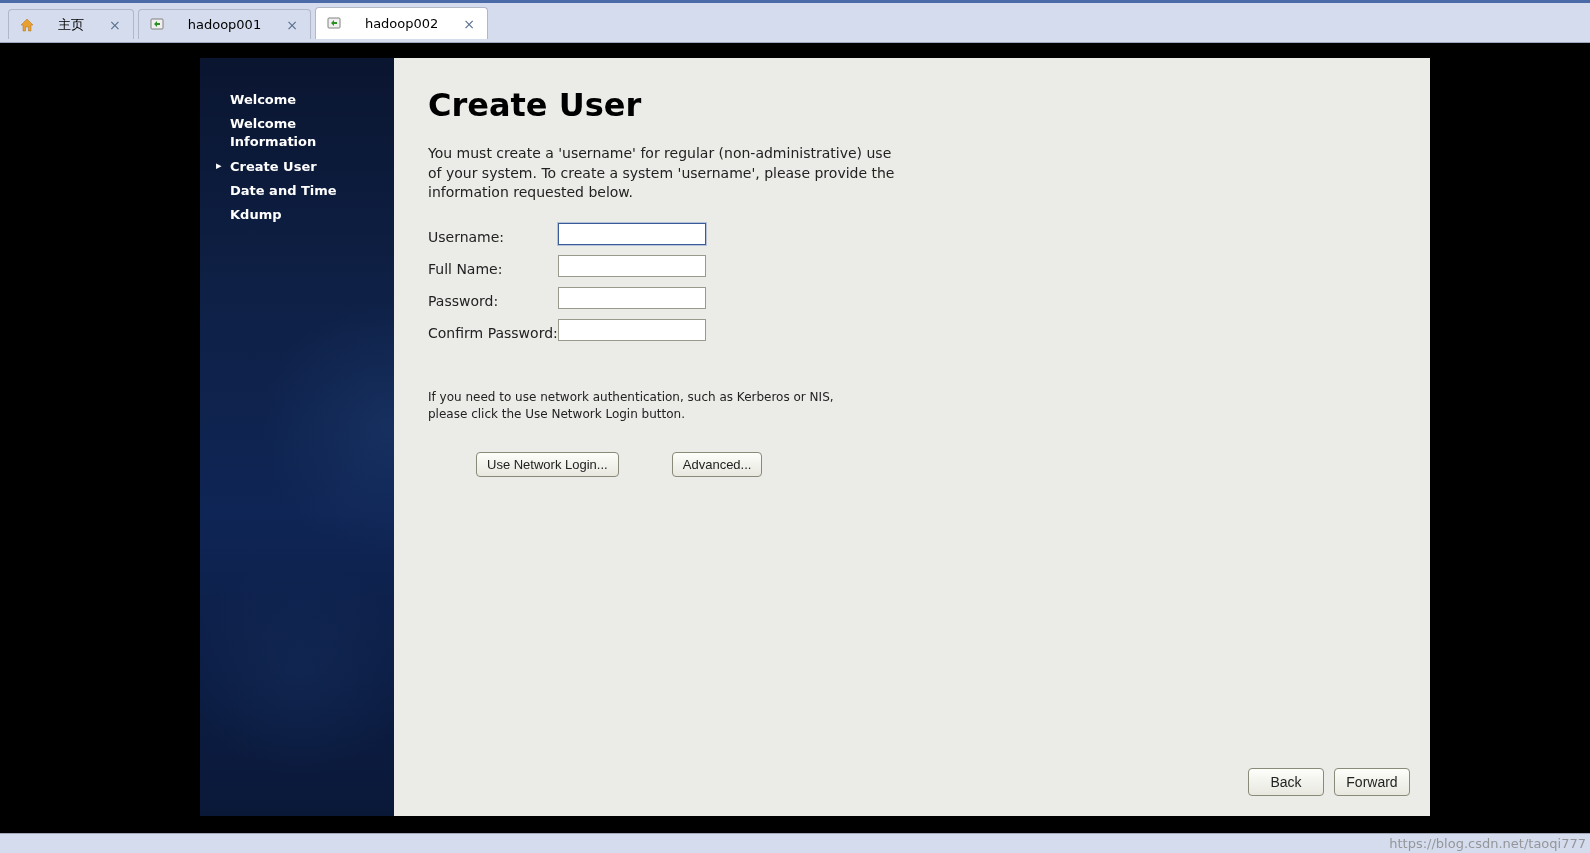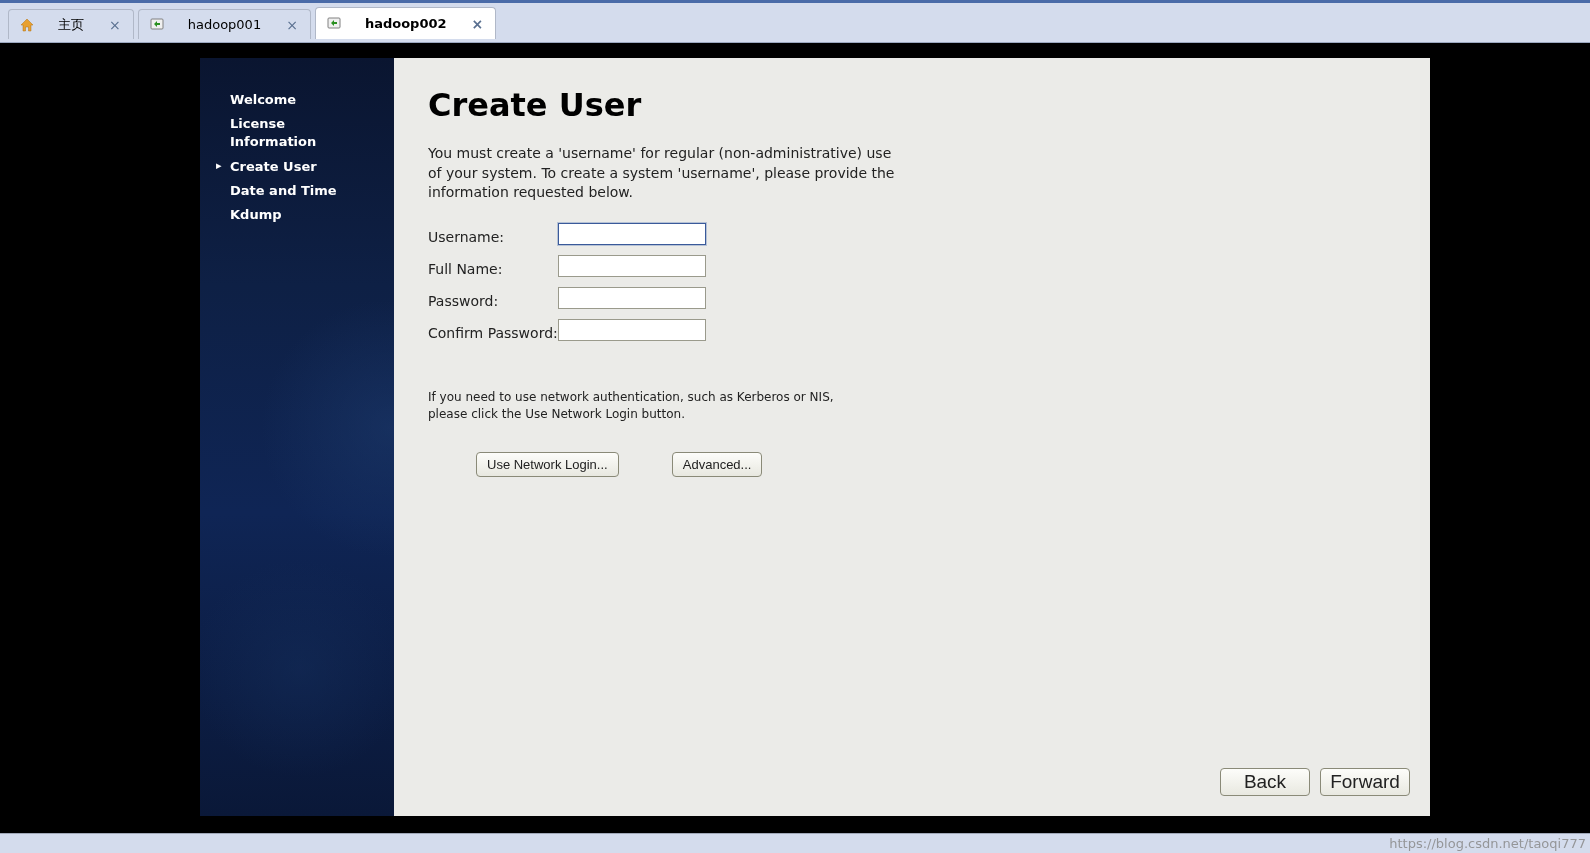--- a/index.html
+++ b/index.html
@@ -32,21 +32,21 @@
       background: #d4dced;
       font-size: 13px;
       cursor: pointer;
       gap: 23px;
       height: 30px;
     }
     .tab.active {
       background: #ffffff;
       height: 32px;
       margin-top: 4px;
-      font-weight: bold;
+      font-weight: normal;
     }
     .tab-icon {
       width: 16px;
       height: 16px;
       display: inline-flex;
       align-items: center;
       justify-content: center;
     }
     .tab-close {
       font-size: 14px;
@@ -176,23 +176,23 @@
       position: absolute;
       bottom: 20px;
       right: 20px;
       display: flex;
       gap: 10px;
     }
     .nav-button {
       background: linear-gradient(#fdfdfa, #e8e8e0);
       border: 1px solid #8a8a78;
       border-radius: 4px;
-      width: 90px;
+      width: 76px;
       height: 28px;
-      font-size: 19px;
+      font-size: 14px;
       color: #222;
       cursor: pointer;
     }
     .bottom-bar {
       position: absolute;
       bottom: 0;
       left: 0;
       right: 0;
       height: 20px;
       background: #d4dced;
@@ -245,21 +245,21 @@
   </div>
 </div>
 
 <div class="vm-container">
   <div class="vm-screen">
     <div class="sidebar">
       <div class="sidebar-item">
         <span>Welcome</span>
       </div>
       <div class="sidebar-item" style="max-width:110px;">
-        <span>License Information</span>
+        <span>Welcome Information</span>
       </div>
       <div class="sidebar-item active">
         <span>Create User</span>
       </div>
       <div class="sidebar-item">
         <span>Date and Time</span>
       </div>
       <div class="sidebar-item">
         <span>Kdump</span>
       </div>

